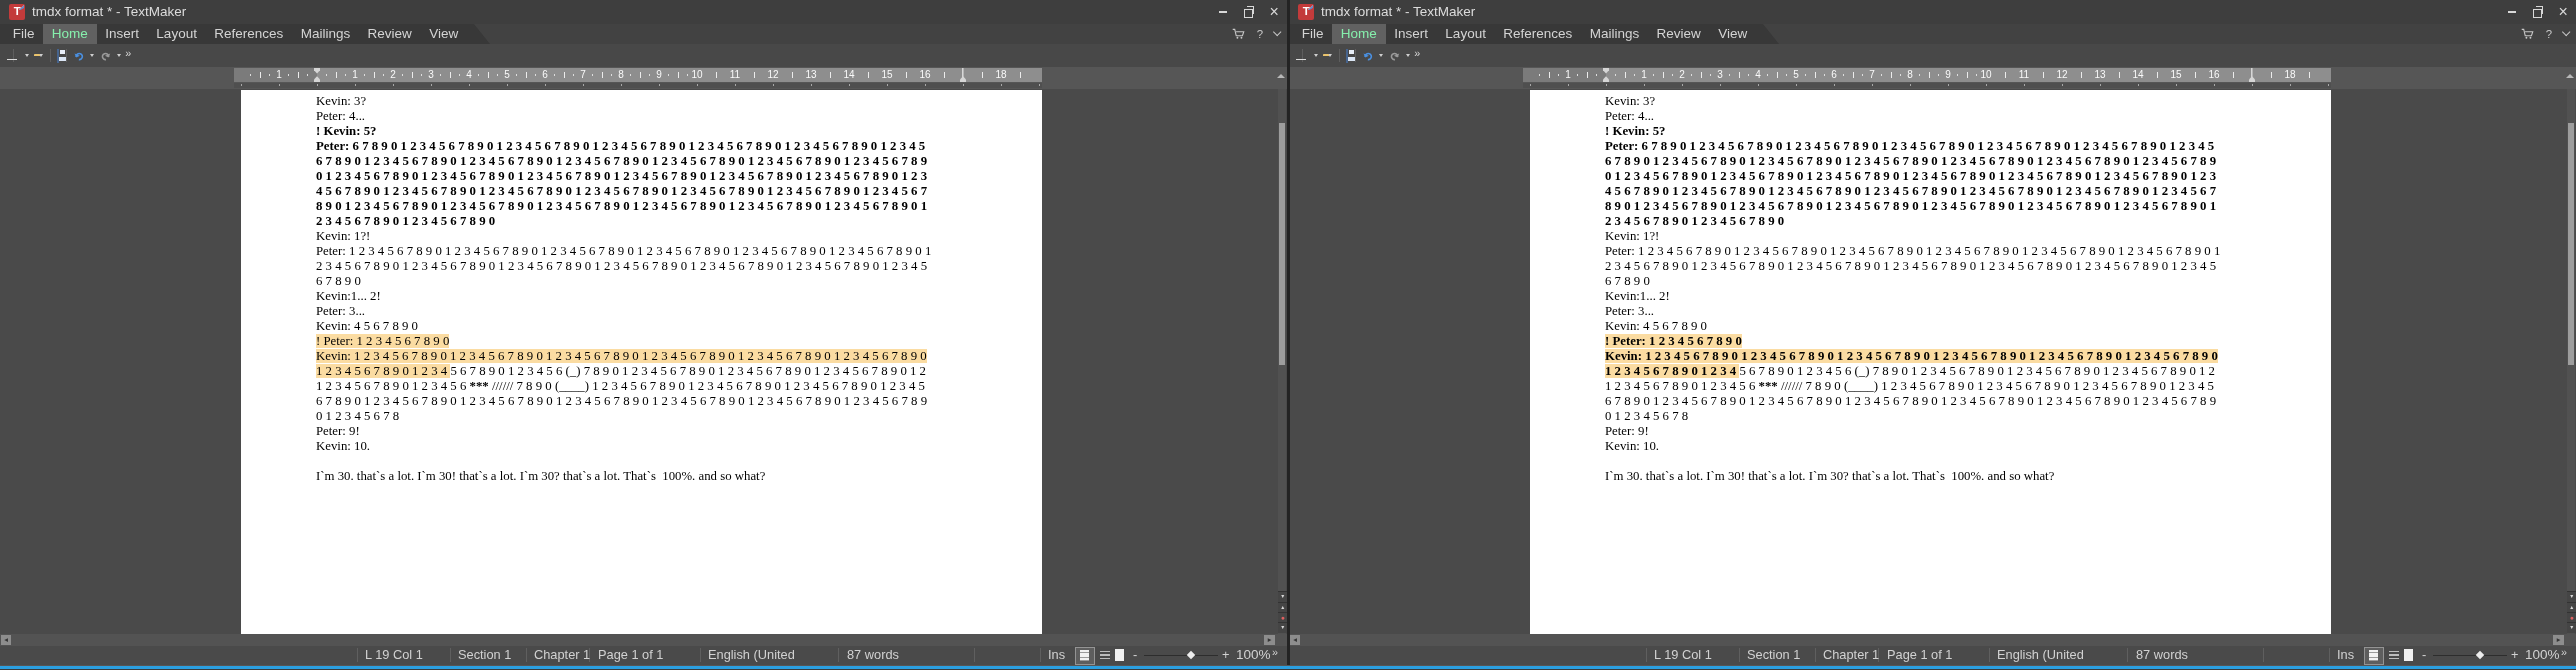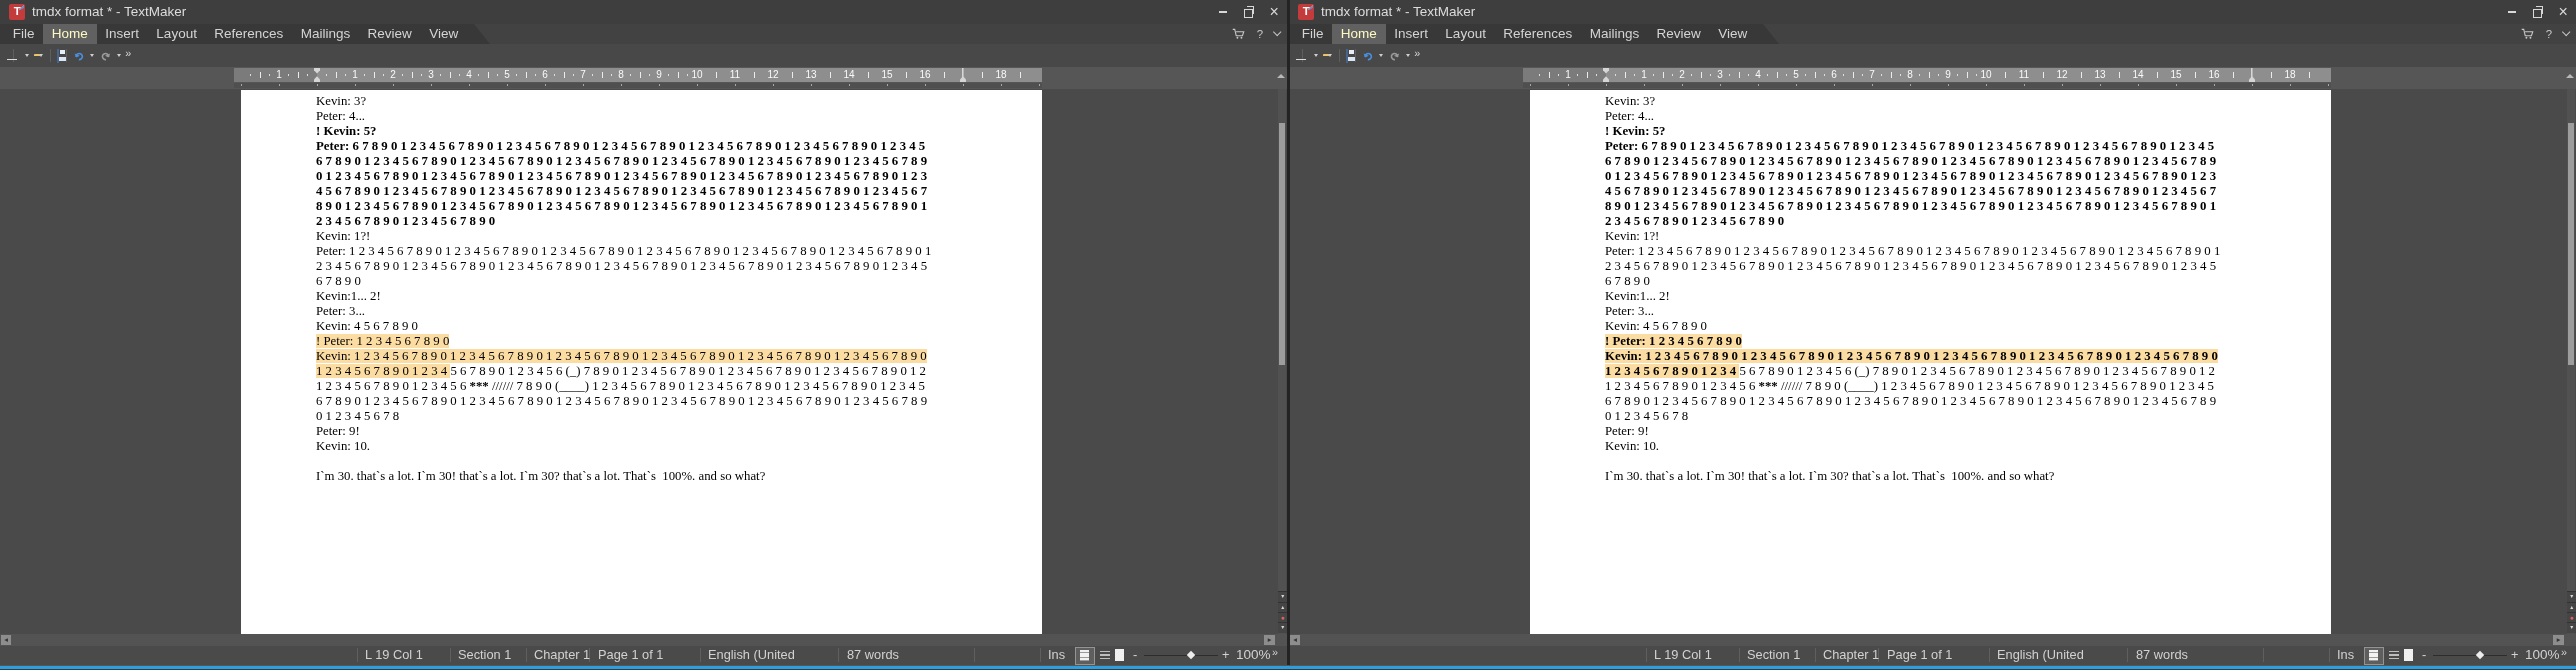--- a/index.html
+++ b/index.html
@@ -18,21 +18,21 @@
   .ic-min{width:8.7px;height:1.3px;background:#d8d8d8;}
   .ic-max{width:6.7px;height:6.7px;border:1.3px solid #d8d8d8;position:relative;margin-top:2.7px;}
   .ic-max::before{content:"";position:absolute;left:1.3px;top:-4px;width:6.7px;height:6.7px;
                   border-top:1.3px solid #d8d8d8;border-right:1.3px solid #d8d8d8;}
   .ic-close{font-size:16px;line-height:13.5px;}
   
   .menubar{position:relative;height:20px;background:#424242;}
   .tab-band{position:absolute;left:0;top:0;height:20px;background:#383838;display:flex;align-items:stretch;
             padding:0 23px 0 4px;clip-path:polygon(0 0,calc(100% - 16px) 0,100% 100%,0 100%);}
   .tab{padding:0 8.7px;font-size:13.5px;color:#d4d4d4;line-height:20px;white-space:nowrap;}
-  .tab.active{background:#616161;color:#fef9c3;}
+  .tab.active{background:#616161;color:#86efac;}
   .util-icons{position:absolute;right:6.7px;top:0;height:20px;display:flex;gap:10.8px;align-items:center;color:#c8c8c8;}
   .chev-down{width:5.4px;height:5.4px;border-right:1.3px solid #c8c8c8;border-bottom:1.3px solid #c8c8c8;
              transform:rotate(45deg);margin-top:-2.7px;}
   .help-q{font-size:11.4px;}
   
   .toolbar{height:23px;background:#484848;display:flex;align-items:center;padding-left:6.7px;gap:4.7px;}
   .tsep{width:0.7px;height:13.5px;background:#5e5e5e;margin:0 2px;}
   .ham{width:10.8px;height:7.4px;border-top:1.3px solid #dcdcdc;border-bottom:1.3px solid #dcdcdc;position:relative;}
   .ham::after{content:"";position:absolute;left:0;top:2px;width:10.8px;height:1.3px;background:#dcdcdc;}
   .ico-page{width:8.7px;height:11.4px;background:#f2f2f2;clip-path:polygon(0 0,70% 0,100% 25%,100% 100%,0 100%);}

